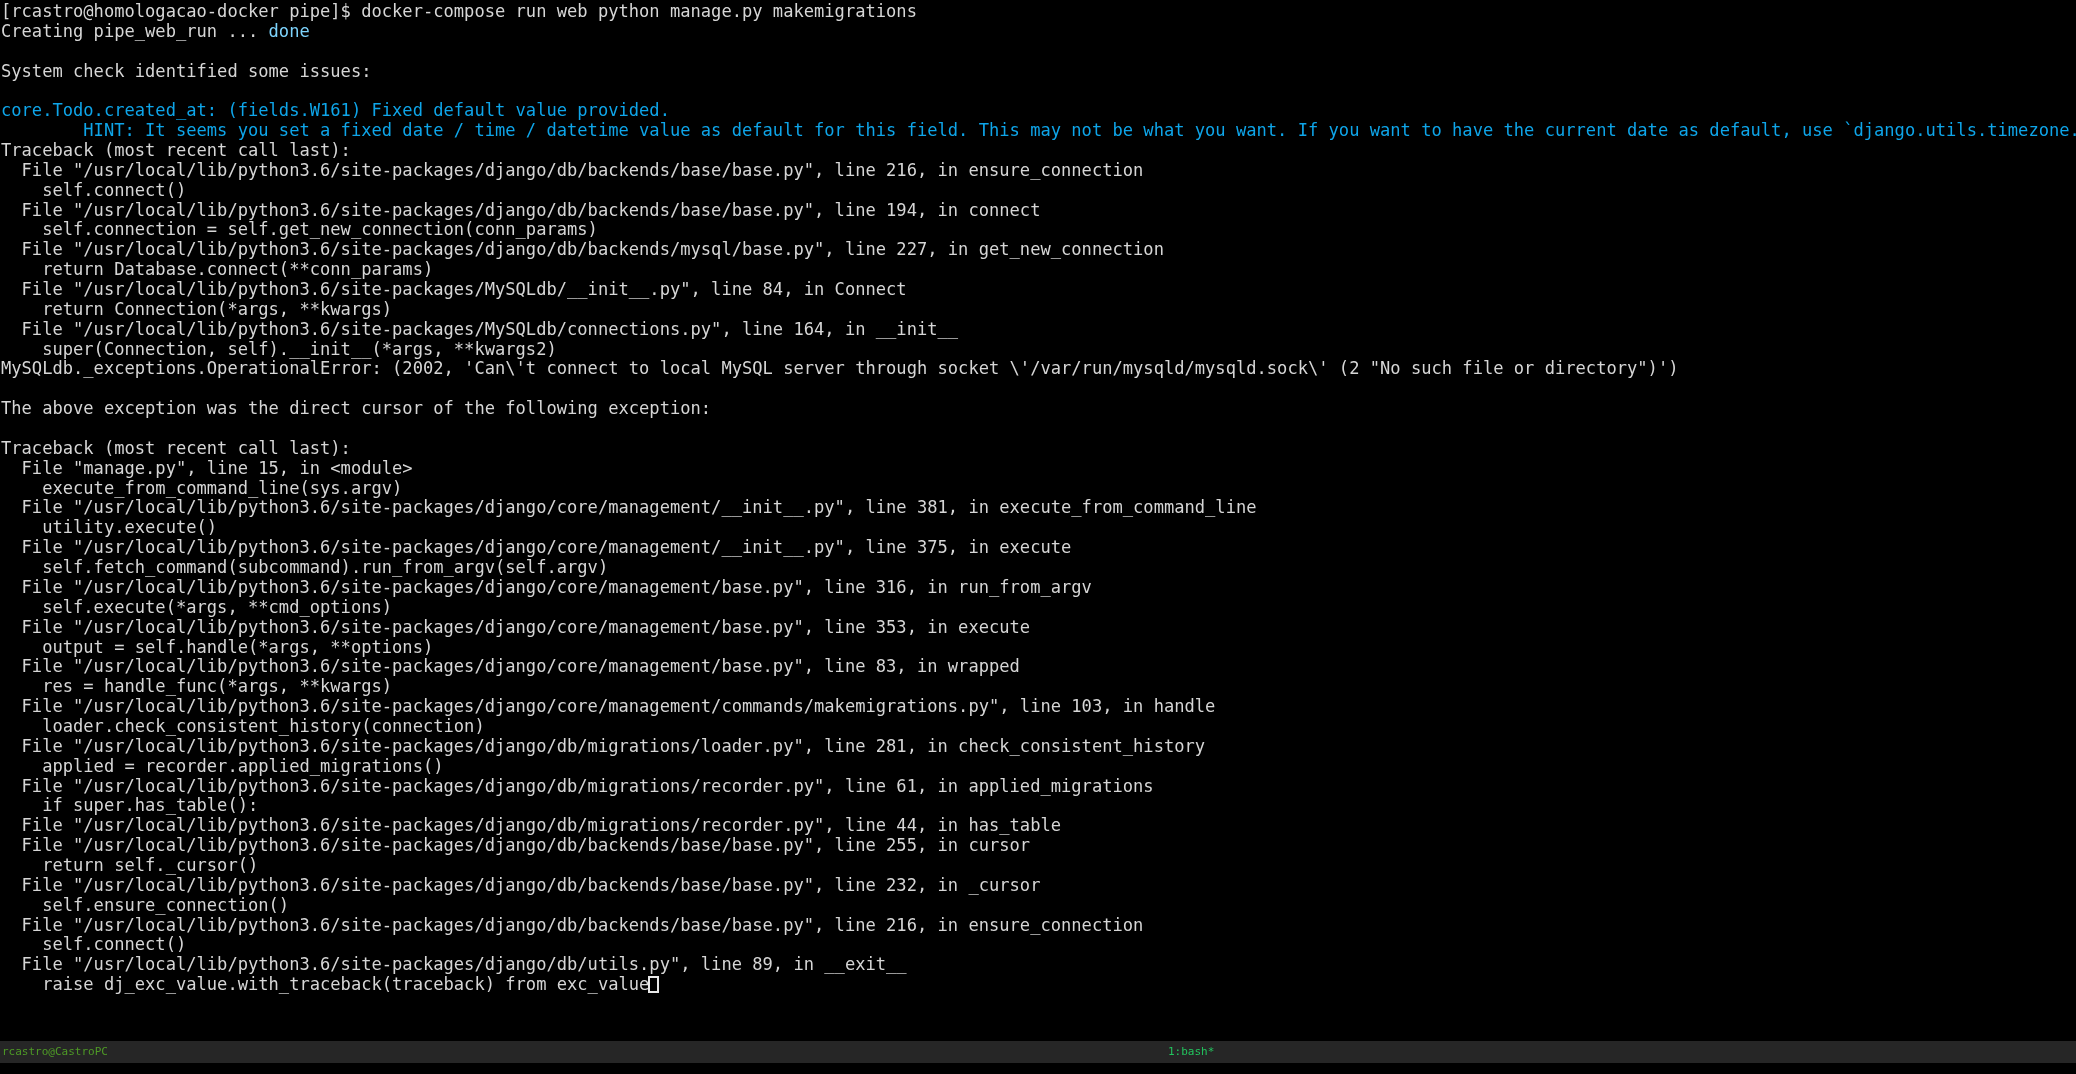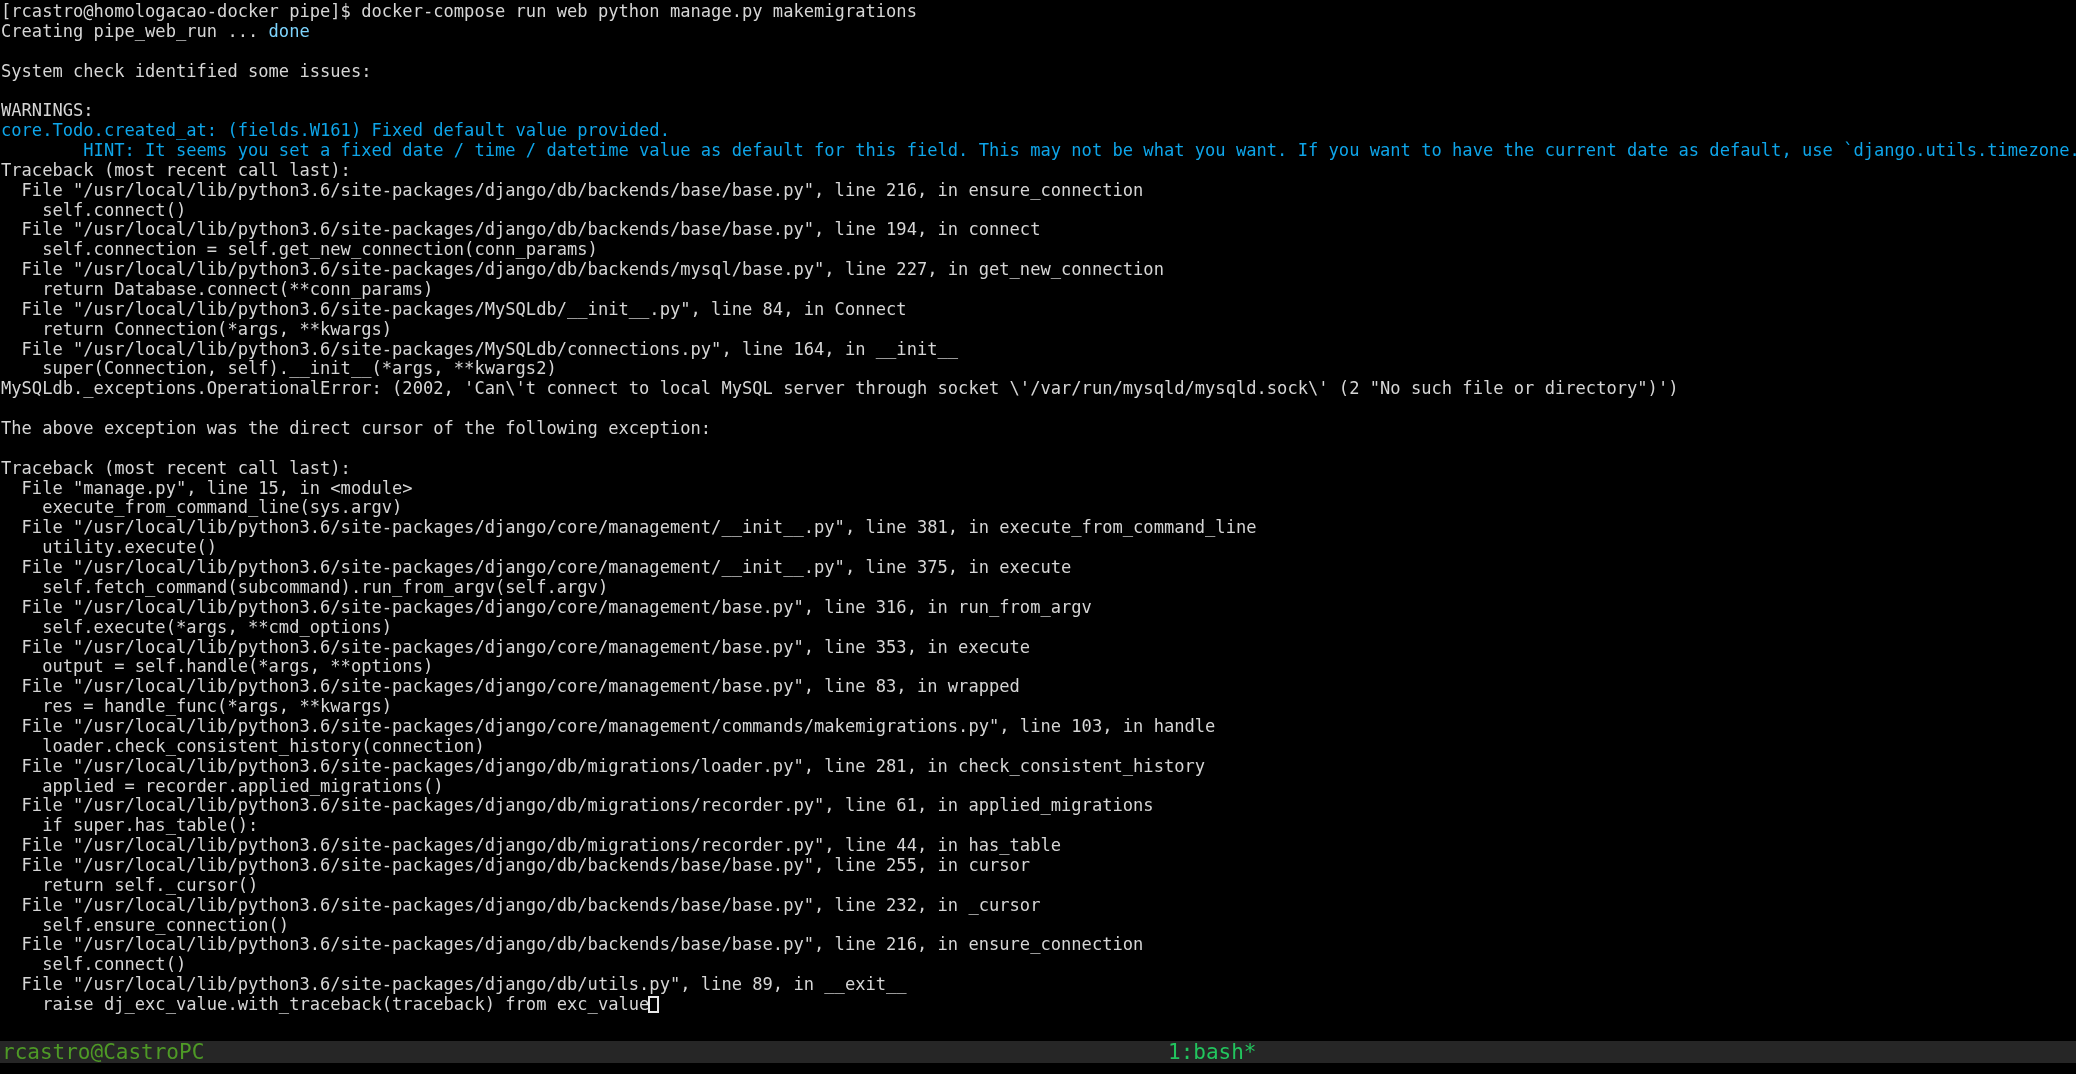--- a/index.html
+++ b/index.html
@@ -54,21 +54,21 @@
     position: absolute;
     left: 0;
     top: 1041px;
     width: 2076px;
     height: 22px;
     background: #262626;
     display: flex;
     align-items: center;
     white-space: pre;
     font-family: "DejaVu Sans Mono", "Liberation Mono", monospace;
-    font-size: 21px;
+    font-size: 11px;
     line-height: 22px;
   }
   #status-left {
     color: #4e9a26;
     padding-left: 2px;
     flex: 0 0 auto;
   }
   #status-center {
     color: #b3931a;
     flex: 0 0 auto;
@@ -90,21 +90,20 @@
 </head>
 <body style="background: rgb(0, 0, 0);">
 
 <div id="terminal" style="background: rgb(0, 0, 0);">
   <div id="screen">
       <div class="line"><span class="fg-white">[rcastro@homologacao-docker pipe]$ docker-compose run web python manage.py makemigrations</span></div>
       <div class="line"><span class="fg-white">Creating pipe_web_run ... </span><span class="fg-green">done</span></div>
       <div class="line"><span class="fg-white"></span></div>
       <div class="line"><span class="fg-white">System check identified some issues:</span></div>
       <div class="line"><span class="fg-white"></span></div>
-      <div class="line"><span class="fg-white">WARNINGS:</span></div>
       <div class="line"><span class="fg-yellow">core.Todo.created_at: (fields.W161) Fixed default value provided.</span></div>
       <div class="line"><span class="fg-yellow">        HINT: It seems you set a fixed date / time / datetime value as default for this field. This may not be what you want. If you want to have the current date as default, use `django.utils.timezone.now`</span></div>
       <div class="line"><span class="fg-white">Traceback (most recent call last):</span></div>
       <div class="line"><span class="fg-white">  File "/usr/local/lib/python3.6/site-packages/django/db/backends/base/base.py", line 216, in ensure_connection</span></div>
       <div class="line"><span class="fg-white">    self.connect()</span></div>
       <div class="line"><span class="fg-white">  File "/usr/local/lib/python3.6/site-packages/django/db/backends/base/base.py", line 194, in connect</span></div>
       <div class="line"><span class="fg-white">    self.connection = self.get_new_connection(conn_params)</span></div>
       <div class="line"><span class="fg-white">  File "/usr/local/lib/python3.6/site-packages/django/db/backends/mysql/base.py", line 227, in get_new_connection</span></div>
       <div class="line"><span class="fg-white">    return Database.connect(**conn_params)</span></div>
       <div class="line"><span class="fg-white">  File "/usr/local/lib/python3.6/site-packages/MySQLdb/__init__.py", line 84, in Connect</span></div>

